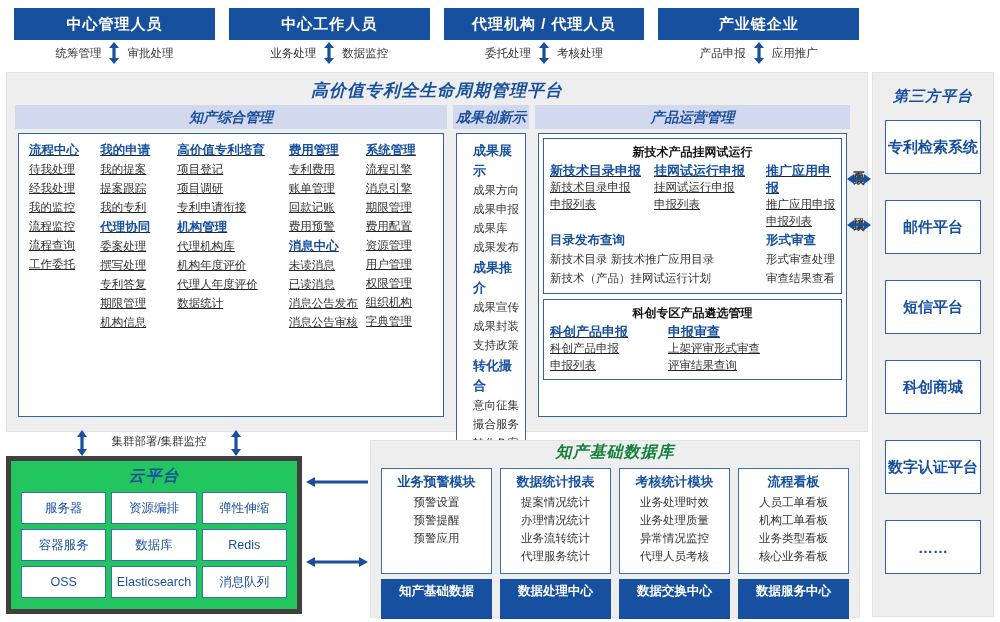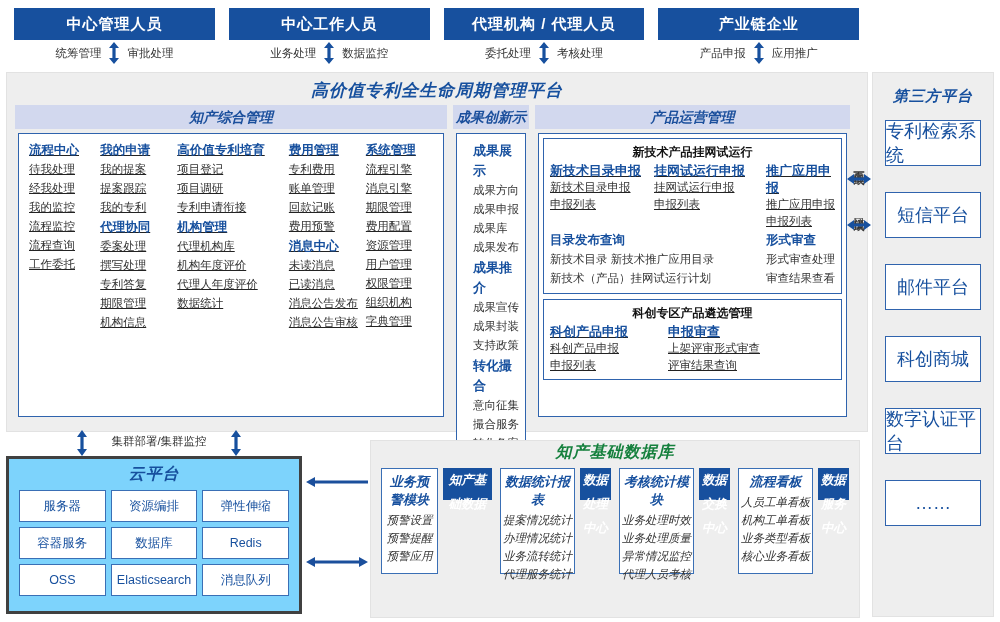--- a/index.html
+++ b/index.html
@@ -108,36 +108,36 @@
   .third{
     position:absolute;left:872px;top:72px;width:122px;height:545px;
     background:#eeeeee;border:1px solid #e2e2e2;box-sizing:border-box;
   }
   .third-title{
     text-align:center;font-size:15px;font-weight:bold;font-style:italic;
     color:#17509e;padding-top:14px;letter-spacing:1px;
   }
   .third-list{margin-top:14px;display:flex;flex-direction:column;gap:26px;align-items:center;}
   .third-item{
-    width:96px;height:46px;border:1.5px solid #2f63ad;background:#fff;
+    width:96px;height:54px;border:1.5px solid #2f63ad;background:#fff;
     display:flex;align-items:center;justify-content:center;
-    color:#17509e;font-size:18px;font-weight:normal;box-sizing:border-box;
+    color:#17509e;font-size:15px;font-weight:bold;box-sizing:border-box;
   }
 
   
   .cluster{
     position:absolute;left:14px;top:428px;width:290px;height:26px;
     display:flex;align-items:center;justify-content:center;gap:22px;
   }
   .cluster .lbl{font-size:11.5px;color:#333;white-space:nowrap;}
 
   
   .cloud{
     position:absolute;left:6px;top:456px;width:296px;height:158px;
-    background:#7dd3fc;border:3px solid #404040;box-sizing:border-box;
+    background:#22c55e;border:5px solid #404040;box-sizing:border-box;
   }
   .cloud-title{
     text-align:center;font-size:16px;font-weight:bold;font-style:italic;
     color:#17509e;padding-top:5px;letter-spacing:1px;
   }
   .cloud-grid{
     margin:5px 10px 0 10px;display:grid;grid-template-columns:repeat(3,1fr);
     gap:5px;
   }
   .cloud-cell{
@@ -154,32 +154,32 @@
   
   .db{
     position:absolute;left:370px;top:440px;width:490px;height:178px;
     background:#eeeeee;border:1px solid #e2e2e2;box-sizing:border-box;
   }
   .db-title{
     text-align:center;font-size:16px;font-weight:bold;font-style:italic;
     color:#15803d;padding-top:1px;letter-spacing:1px;
   }
   .db-cols{margin:5px 10px 0 10px;display:flex;gap:8px;}
-  .db-col{flex:1;display:flex;flex-direction:row;gap:5px;font-style:italic;}
+  .db-col{flex:1;display:flex;flex-direction:column;gap:5px;}
   .db-card{
     border:1.5px solid #3a6fb5;background:#fff;box-sizing:border-box;
     padding:4px 2px 6px 2px;height:106px;
   }
   .db-card h4{
     margin:0 0 2px 0;text-align:center;font-size:13px;color:#17509e;font-weight:bold;
   }
   .db-card .itm{text-align:center;font-size:11.5px;line-height:18px;color:#333;}
   .db-foot{
     background:#17509e;color:#fff;font-weight:bold;font-size:12.5px;
-    height:32px;line-height:24px;text-align:center;
+    height:40px;line-height:24px;text-align:center;
   }
 </style>
 </head>
 <body>
 
 <div class="root">
 
   <div class="roles">
     <div class="role-col">
       <div class="role-head">中心管理人员</div>
@@ -392,22 +392,22 @@
       <svg width="24" height="14" viewBox="0 0 24 14">
           <path d="M0 7 L7 2 L7 5.4 L17 5.4 L17 2 L24 7 L17 12 L17 8.6 L7 8.6 L7 12 Z" fill="#17509e"></path>
         </svg>
     </div>
   </div>
 
   <div class="third">
     <div class="third-title">第三方平台</div>
     <div class="third-list">
       <div class="third-item">专利检索系统</div>
+      <div class="third-item">邮件平台</div>
       <div class="third-item">短信平台</div>
-      <div class="third-item">邮件平台</div>
       <div class="third-item">科创商城</div>
       <div class="third-item">数字认证平台</div>
       <div class="third-item">……</div>
     </div>
   </div>
 
   <div class="cluster">
     <span class="vdbl">
         <svg width="14" height="26" viewBox="0 0 14 26">
           <path d="M7 0 L12 7 L8.6 7 L8.6 19 L12 19 L7 26 L2 19 L5.4 19 L5.4 7 L2 7 Z" fill="#17509e"></path>

